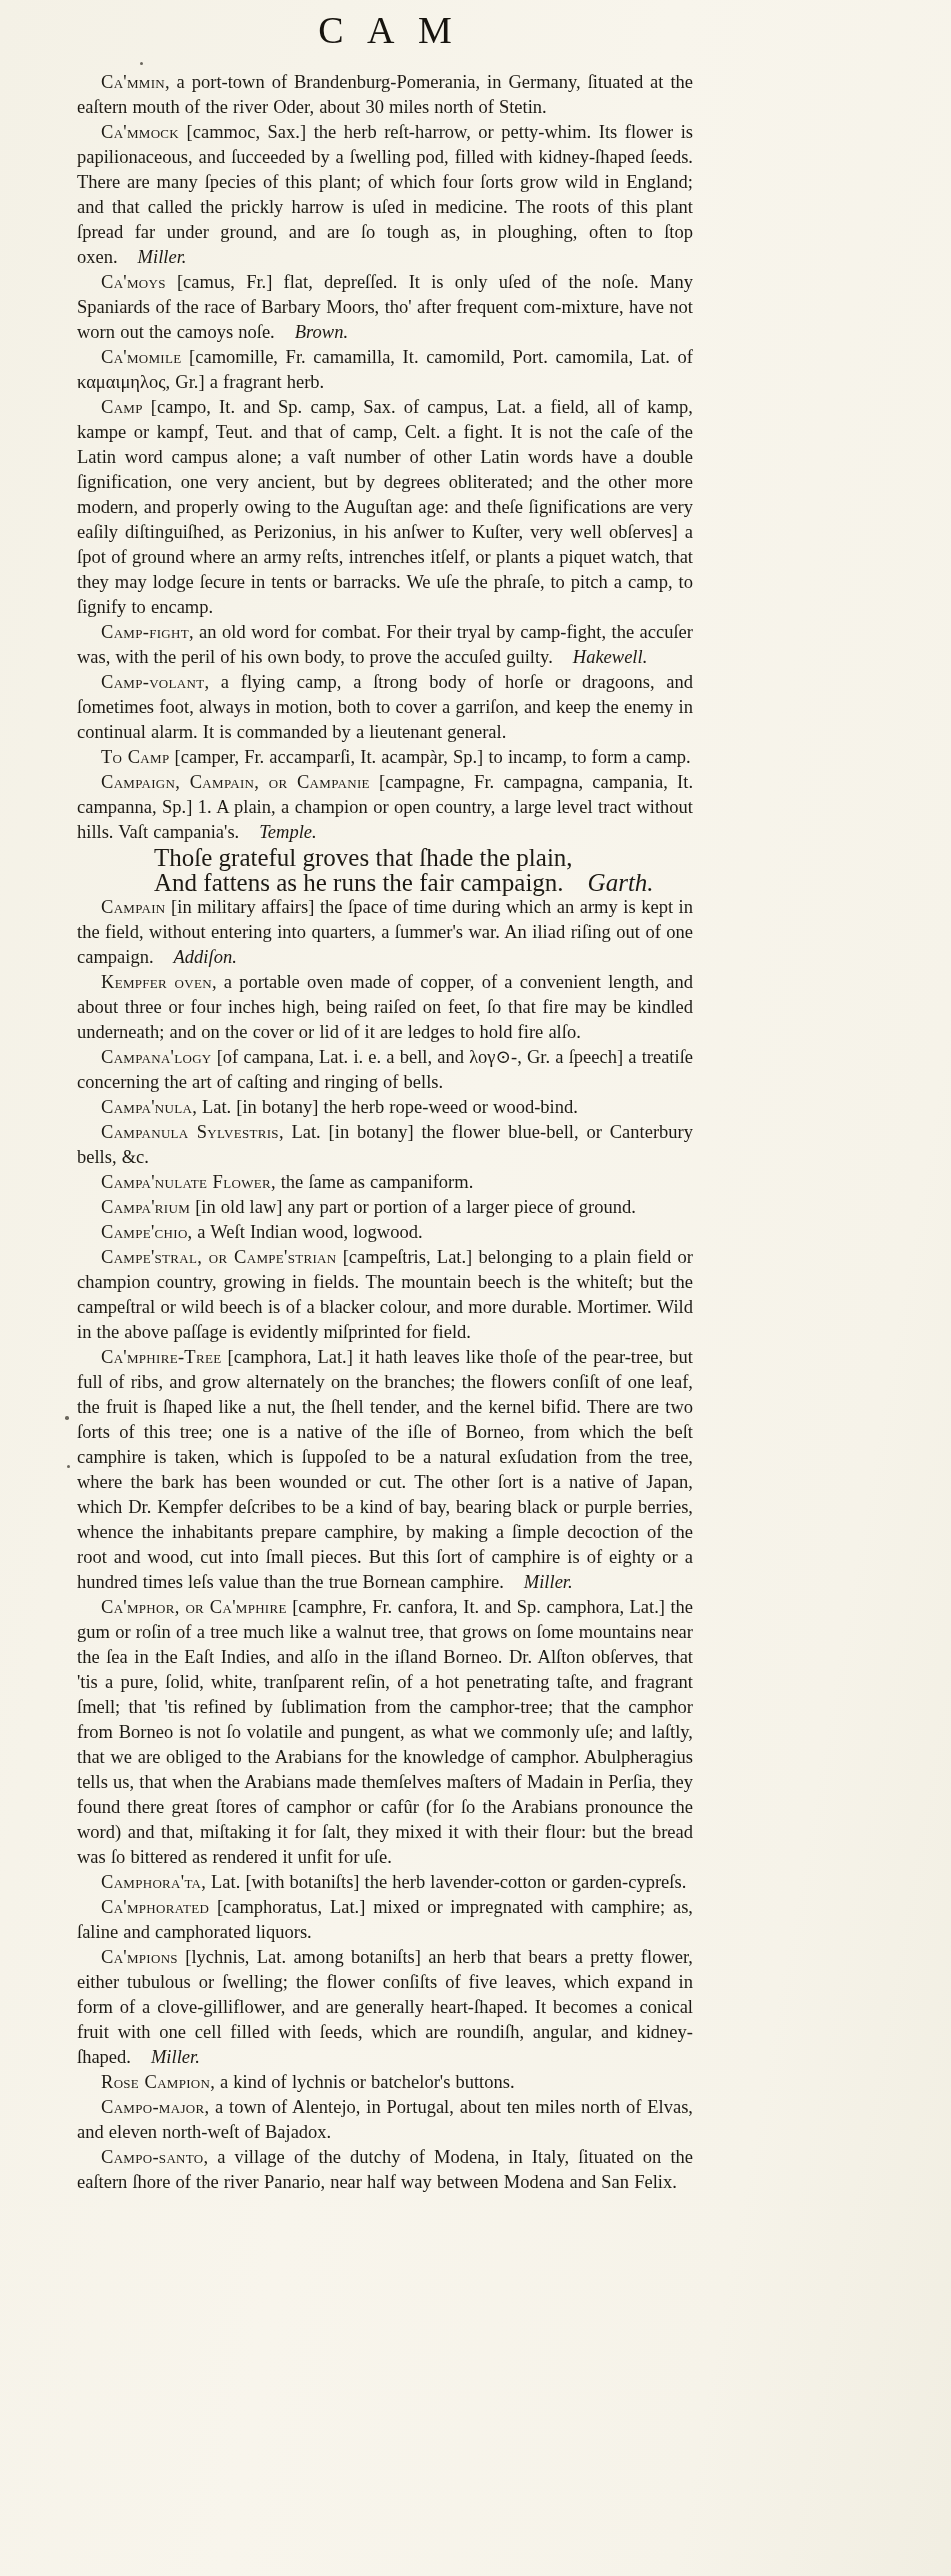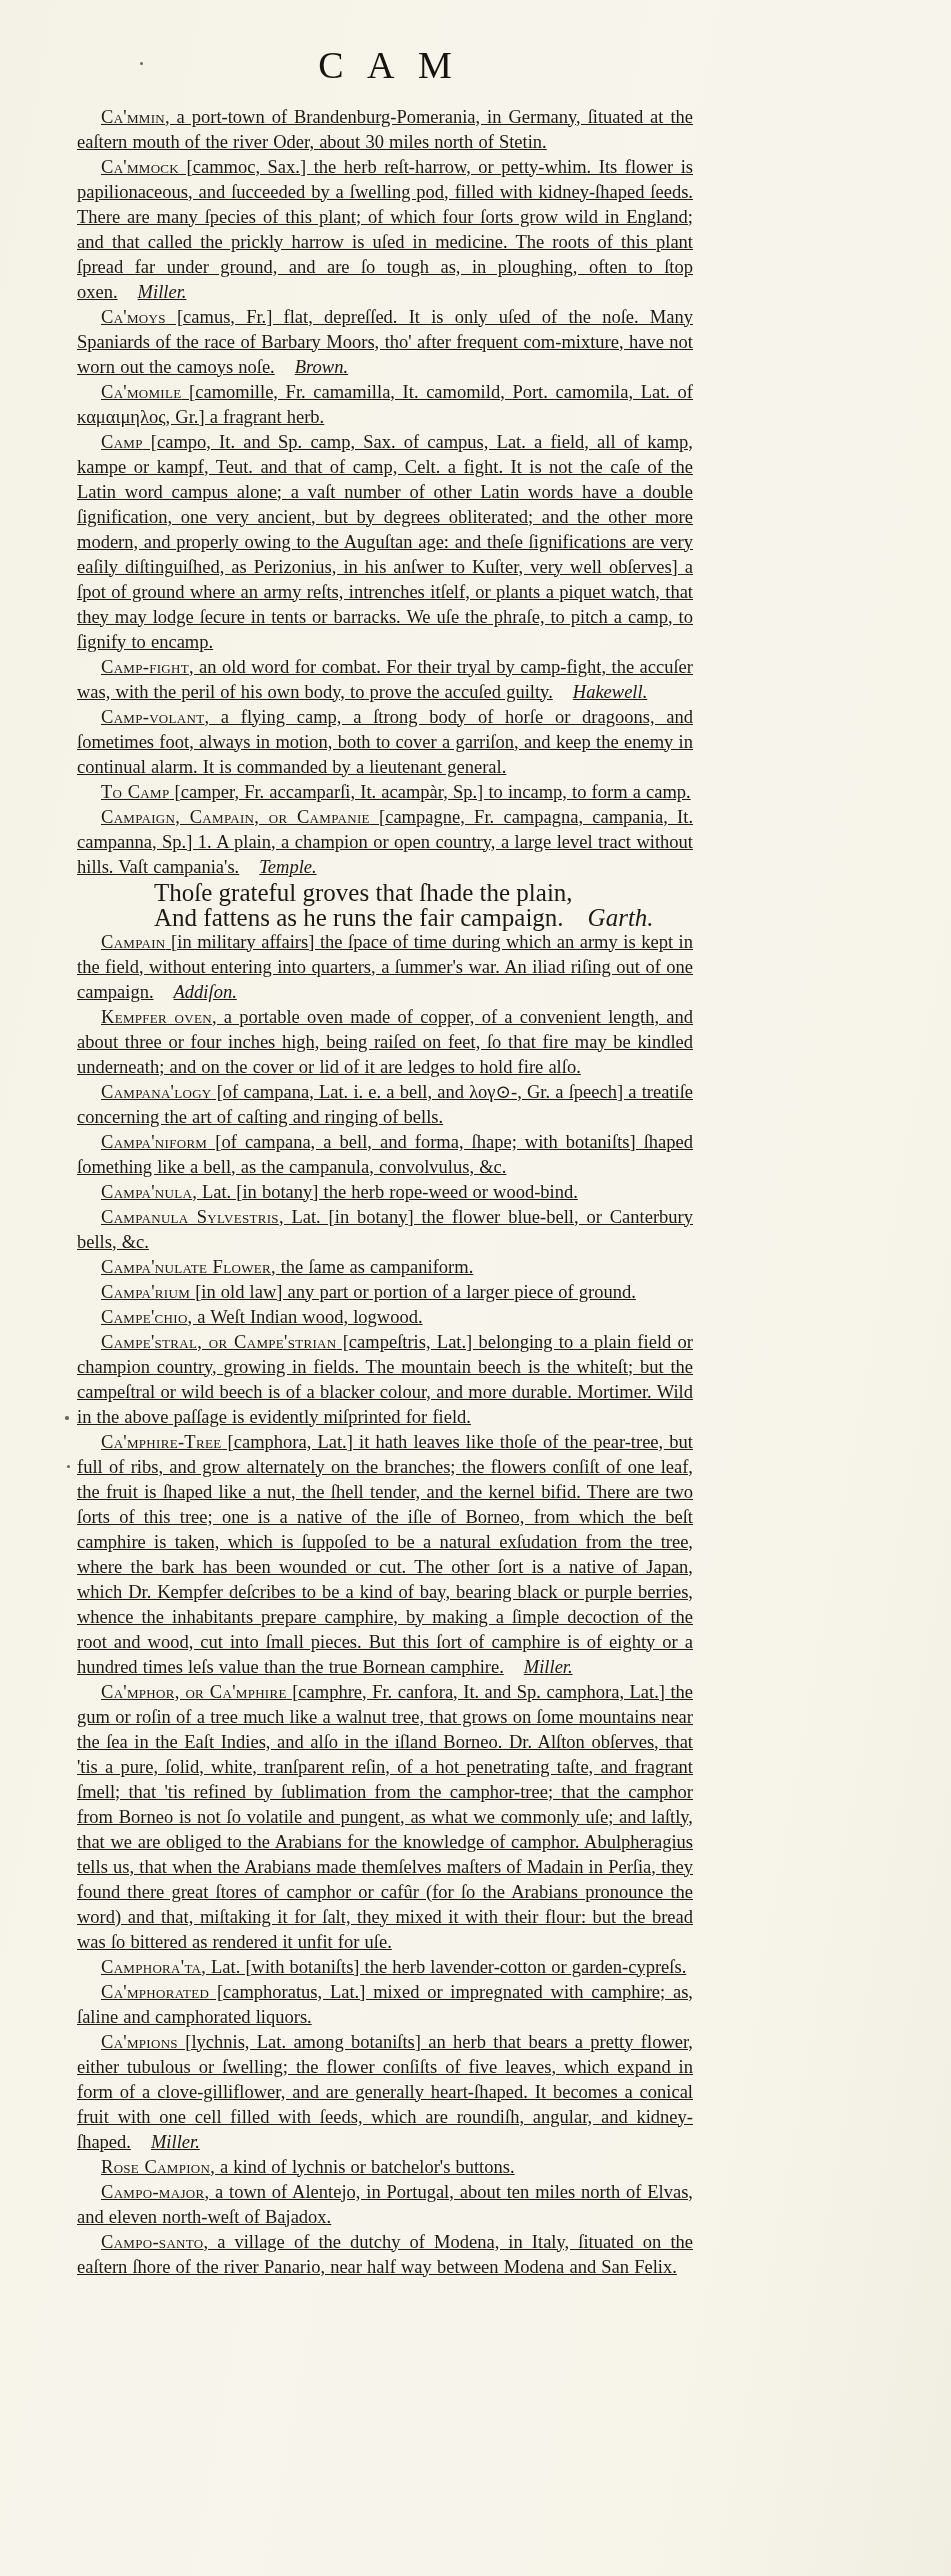--- a/index.html
+++ b/index.html
@@ -13,40 +13,39 @@
     position: relative;
     width: 952px;
     height: 3131px;
     overflow: hidden;
     background: linear-gradient(100deg, #f4f1e6 0%, #f8f5ec 45%, #f6f3e9 75%, #efecdf 100%);
     color: #1d1a14;
   }
   .column {
     position: absolute;
     left: 77px;
-    top: 43px;
+    top: 8px;
     width: 616px;
   }
   .page-header {
     margin: 0 0 17.5px 0;
     text-align: center;
     font-weight: normal;
     font-size: 38px;
     letter-spacing: 0.62em;
     text-indent: 0.62em; 
     color: #17140f;
   }
   .entry {
     margin: 0;
     text-align: justify;
     font-size: 18.5px;
     line-height: 25px;
     text-indent: 24px;
     word-spacing: 0.5px;
-    text-decoration: underline;
   }
   .term {
     font-variant: small-caps;
     letter-spacing: 0.3px;
   }
   .credit { font-style: italic; }
   .credit:not(:empty) { margin-left: 20px; }
   .verse { margin-left: 77px; }
   .verse-line {
     font-size: 25px;
@@ -99,21 +98,20 @@
       <div class="verse-line">Thoſe grateful groves that ſhade the plain,</div>
       <div class="verse-line"><span>And fattens as he runs the fair campaign.</span><span class="credit verse-credit">Garth.</span></div>
     </div>
 
     <p class="entry"><span class="term">Campain</span><span class="body"> [in military affairs] the ſpace of time during which an army is kept in the field, without entering into quarters, a ſummer's war. An iliad riſing out of one campaign.</span><span class="credit">Addiſon.</span></p>
 
     <p class="entry"><span class="term">Kempfer oven</span><span class="body">, a portable oven made of copper, of a convenient length, and about three or four inches high, being raiſed on feet, ſo that fire may be kindled underneath; and on the cover or lid of it are ledges to hold fire alſo.</span><span class="credit"></span></p>
 
     <p class="entry"><span class="term">Campana'logy</span><span class="body"> [of campana, Lat. i. e. a bell, and λογ⊙-, Gr. a ſpeech] a treatiſe concerning the art of caſting and ringing of bells.</span><span class="credit"></span></p>
 
-    <p class="entry"><span class="term">Campa'niform</span><span class="body"> [of campana, a bell, and forma, ſhape; with botaniſts] ſhaped ſomething like a bell, as the campanula, convolvulus, &amp;c.</span><span class="credit"></span></p>
 
     <p class="entry"><span class="term">Campa'nula</span><span class="body">, Lat. [in botany] the herb rope-weed or wood-bind.</span><span class="credit"></span></p>
 
     <p class="entry"><span class="term">Campanula Sylvestris</span><span class="body">, Lat. [in botany] the flower blue-bell, or Canterbury bells, &amp;c.</span><span class="credit"></span></p>
 
     <p class="entry"><span class="term">Campa'nulate Flower</span><span class="body">, the ſame as campaniform.</span><span class="credit"></span></p>
 
     <p class="entry"><span class="term">Campa'rium</span><span class="body"> [in old law] any part or portion of a larger piece of ground.</span><span class="credit"></span></p>
 
     <p class="entry"><span class="term">Campe'chio</span><span class="body">, a Weſt Indian wood, logwood.</span><span class="credit"></span></p>

